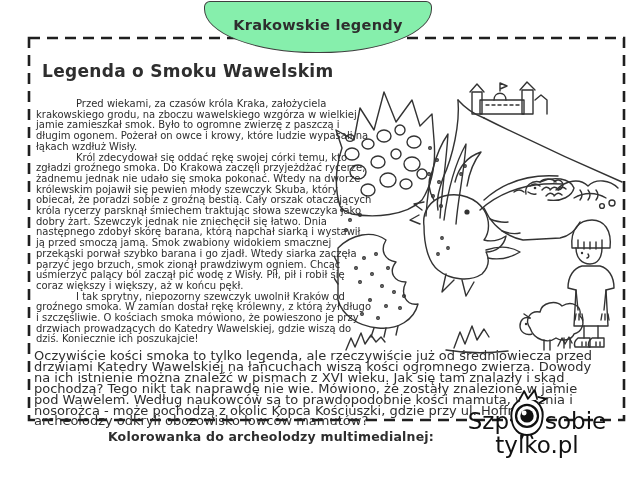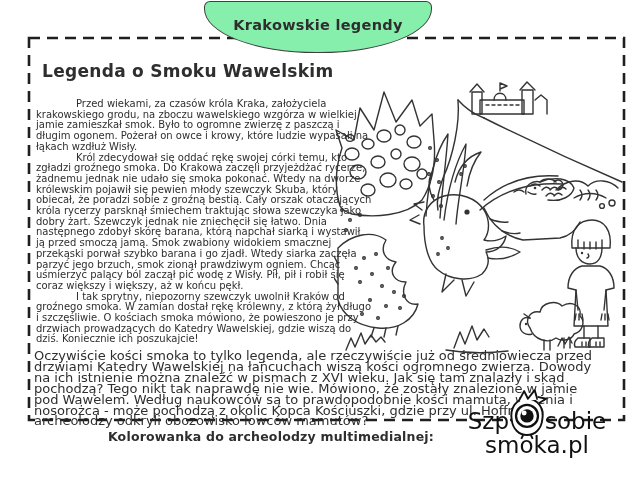--- a/index.html
+++ b/index.html
@@ -222,14 +222,14 @@
       <path d="M22,10 C10,10 4,20 6,32 C7,42 14,48 22,48 C30,48 37,42 38,32 C40,20 34,10 22,10 Z" fill="none" stroke="#111" stroke-width="2"></path>
       <path d="M13,13 L19,2 L23,10 L30,1 L33,11" fill="#fff" stroke="#111" stroke-width="2" stroke-linejoin="round"></path>
       <path d="M33,8 l9,2 l-8,5" fill="#fff" stroke="#111" stroke-width="2" stroke-linejoin="round"></path>
       <circle cx="22" cy="28" r="11.5" fill="#fff" stroke="#111" stroke-width="2.4"></circle>
       <circle cx="22" cy="28" r="7" fill="#111"></circle>
       <circle cx="19" cy="25" r="2.6" fill="#fff"></circle>
       <path d="M18,48 L16,52 M26,48 L28,52" stroke="#111" stroke-width="2"></path>
     </svg>
     <span class="t">sobie</span>
   </div>
-  <div class="logo-line2">smoka.pl</div>
+  <div class="logo-line2">tylko.pl</div>
 </div>
 
 </body></html>

